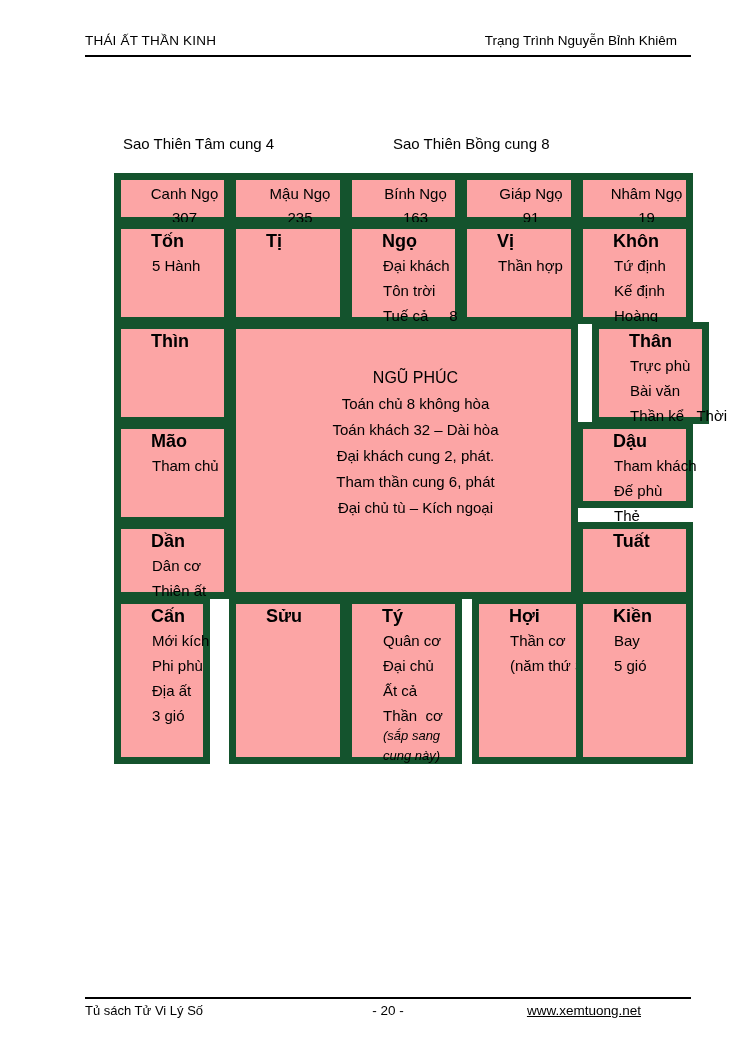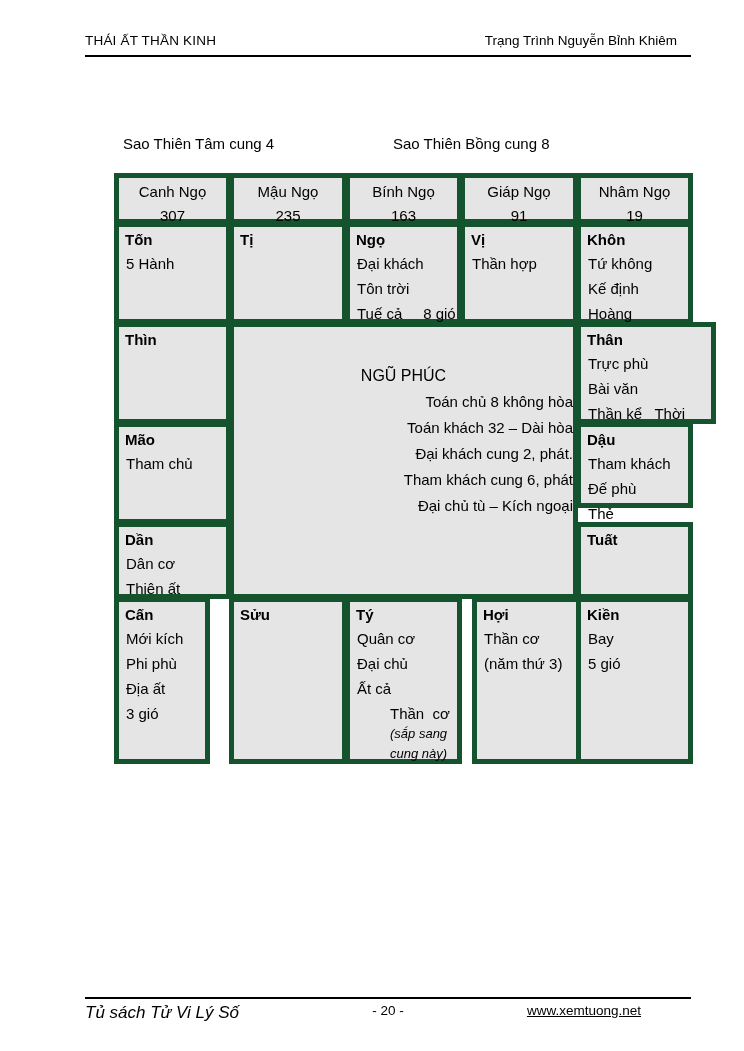--- a/index.html
+++ b/index.html
@@ -9,48 +9,49 @@
     position:relative; overflow:hidden;
   }
   .abs { position:absolute; }
   .rule { position:absolute; background:#000; height:2px; }
 
   
   .pagehead-left  { left:85px; top:33px; font-size:13.5px; letter-spacing:0.2px; }
   .pagehead-right { left:85px; width:592px; top:33px; text-align:right; font-size:13.5px; }
   .head-rule { left:85px; width:606px; top:55px; }
   .foot-rule { left:85px; width:606px; top:997px; }
-  .foot-left   { left:85px; top:1003px; font-size:17px;font-style:italic; }
+  .foot-left   { left:85px; top:1003px; font-size:13px; }
   .foot-center { left:85px; width:606px; top:1003px; text-align:center; font-size:13.5px; }
   .foot-right  { left:85px; width:556px; top:1003px; text-align:right; font-size:13.5px;
                  text-decoration:underline; }
 
   
   .intro-col { position:absolute; font-size:15px; line-height:25px; white-space:pre; }
   .intro-col-1 { left:123px; top:81px; }
   .intro-col-2 { left:393px; top:81px; }
 
   
   .board { position:absolute; left:114px; top:173px; width:579px; height:591px; }
   .cell {
-    position:absolute; box-sizing:border-box; border:5px solid #14532d; background:#e5e5e5;
+    position:absolute; box-sizing:border-box; border:7px solid #14532d; background:#fca5a5;
     overflow:visible;
+    padding-left:24px;
   }
   .hcell { text-align:center; font-size:15px; }
   .hname { line-height:24px; padding-top:2px; }
   .hval  { line-height:24px; }
-  .label { font-weight:bold; font-size:15px; line-height:23px; padding:1px 6px 0 6px; }
+  .label { font-weight:bold; font-size:18px; line-height:23px; padding:1px 6px 0 6px; }
   .line  { font-size:15px; line-height:25px; padding:0 5px 0 7px; white-space:pre; }
-  .wrapline { font-size:15px; line-height:19px; padding:3px 4px 0 7px; white-space:pre-wrap;margin-left:33px; }
+  .wrapline { font-size:15px; line-height:19px; padding:3px 4px 0 7px; white-space:pre-wrap; }
   .note { font-style:italic; font-size:13px; }
 
   .center-cell { text-align:center; }
   .center-inner { padding-top:36px; }
   .center-title { font-size:16px; line-height:26px; }
-  .center-line  { font-size:15px; line-height:26px;text-align:right; }
+  .center-line  { font-size:15px; line-height:26px; }
 </style>
 </head>
 <body>
 
 <div class="abs pagehead-left">THÁI ẤT THẦN KINH</div>
 <div class="abs pagehead-right">Trạng Trình Nguyễn Bỉnh Khiêm</div>
 <div class="rule head-rule"></div>
 
 <div class="intro-col intro-col-1">
   <div>Sao Thiên Tâm cung 4</div>
@@ -97,39 +98,39 @@
     <div class="line">Đại khách</div>
     <div class="line">Tôn trời</div>
     <div class="line">Tuế cả     8 gió</div>
   </div>
   <div class="cell" style="left:346px;top:49px;width:118px;height:102px">
     <div class="label">Vị</div>
     <div class="line">Thần hợp</div>
   </div>
   <div class="cell" style="left:462px;top:49px;width:117px;height:102px">
     <div class="label">Khôn</div>
-    <div class="line">Tứ không</div>
+    <div class="line">Tứ định</div>
     <div class="line">Kế định</div>
     <div class="line">Hoàng</div>
   </div>
 
   <div class="cell" style="left:0;top:249px;width:117px;height:102px">
     <div class="label">Mão</div>
     <div class="line">Tham chủ</div>
   </div>
   <div class="cell" style="left:0;top:149px;width:117px;height:102px">
     <div class="label">Thìn</div>
   </div>
   <div class="cell" style="left:0;top:349px;width:117px;height:77px">
     <div class="label">Dần</div>
     <div class="line">Dân cơ</div>
     <div class="line">Thiên ất</div>
   </div>
 
-  <div class="cell" style="left:462px;top:149px;width:140px;height:102px">
+  <div class="cell" style="left:478px;top:149px;width:117px;height:102px">
     <div class="label">Thân</div>
     <div class="line">Trực phù</div>
     <div class="line">Bài văn</div>
     <div class="line">Thần kể   Thời</div>
   </div>
   <div class="cell" style="left:462px;top:249px;width:117px;height:86px">
     <div class="label">Dậu</div>
     <div class="line">Tham khách</div>
     <div class="line">Đế phù</div>
     <div class="line">Thẻ</div>
@@ -137,21 +138,21 @@
   <div class="cell" style="left:462px;top:349px;width:117px;height:77px">
     <div class="label">Tuất</div>
   </div>
 
   <div class="cell center-cell" style="left:115px;top:149px;width:349px;height:277px">
     <div class="center-inner">
       <div class="center-title">NGŨ PHÚC</div>
       <div class="center-line">Toán chủ 8 không hòa</div>
       <div class="center-line">Toán khách 32 – Dài hòa</div>
       <div class="center-line">Đại khách cung 2, phát.</div>
-      <div class="center-line">Tham khách cung 6, phát</div>
+      <div class="center-line">Tham thần cung 6, phát</div>
       <div class="center-line">Đại chủ tù – Kích ngoại</div>
     </div>
   </div>
 
   <div class="cell" style="left:0;top:424px;width:96px;height:167px">
     <div class="label">Cấn</div>
     <div class="line">Mới kích</div>
     <div class="line">Phi phù</div>
     <div class="line">Địa ất</div>
     <div class="line">3 gió</div>

